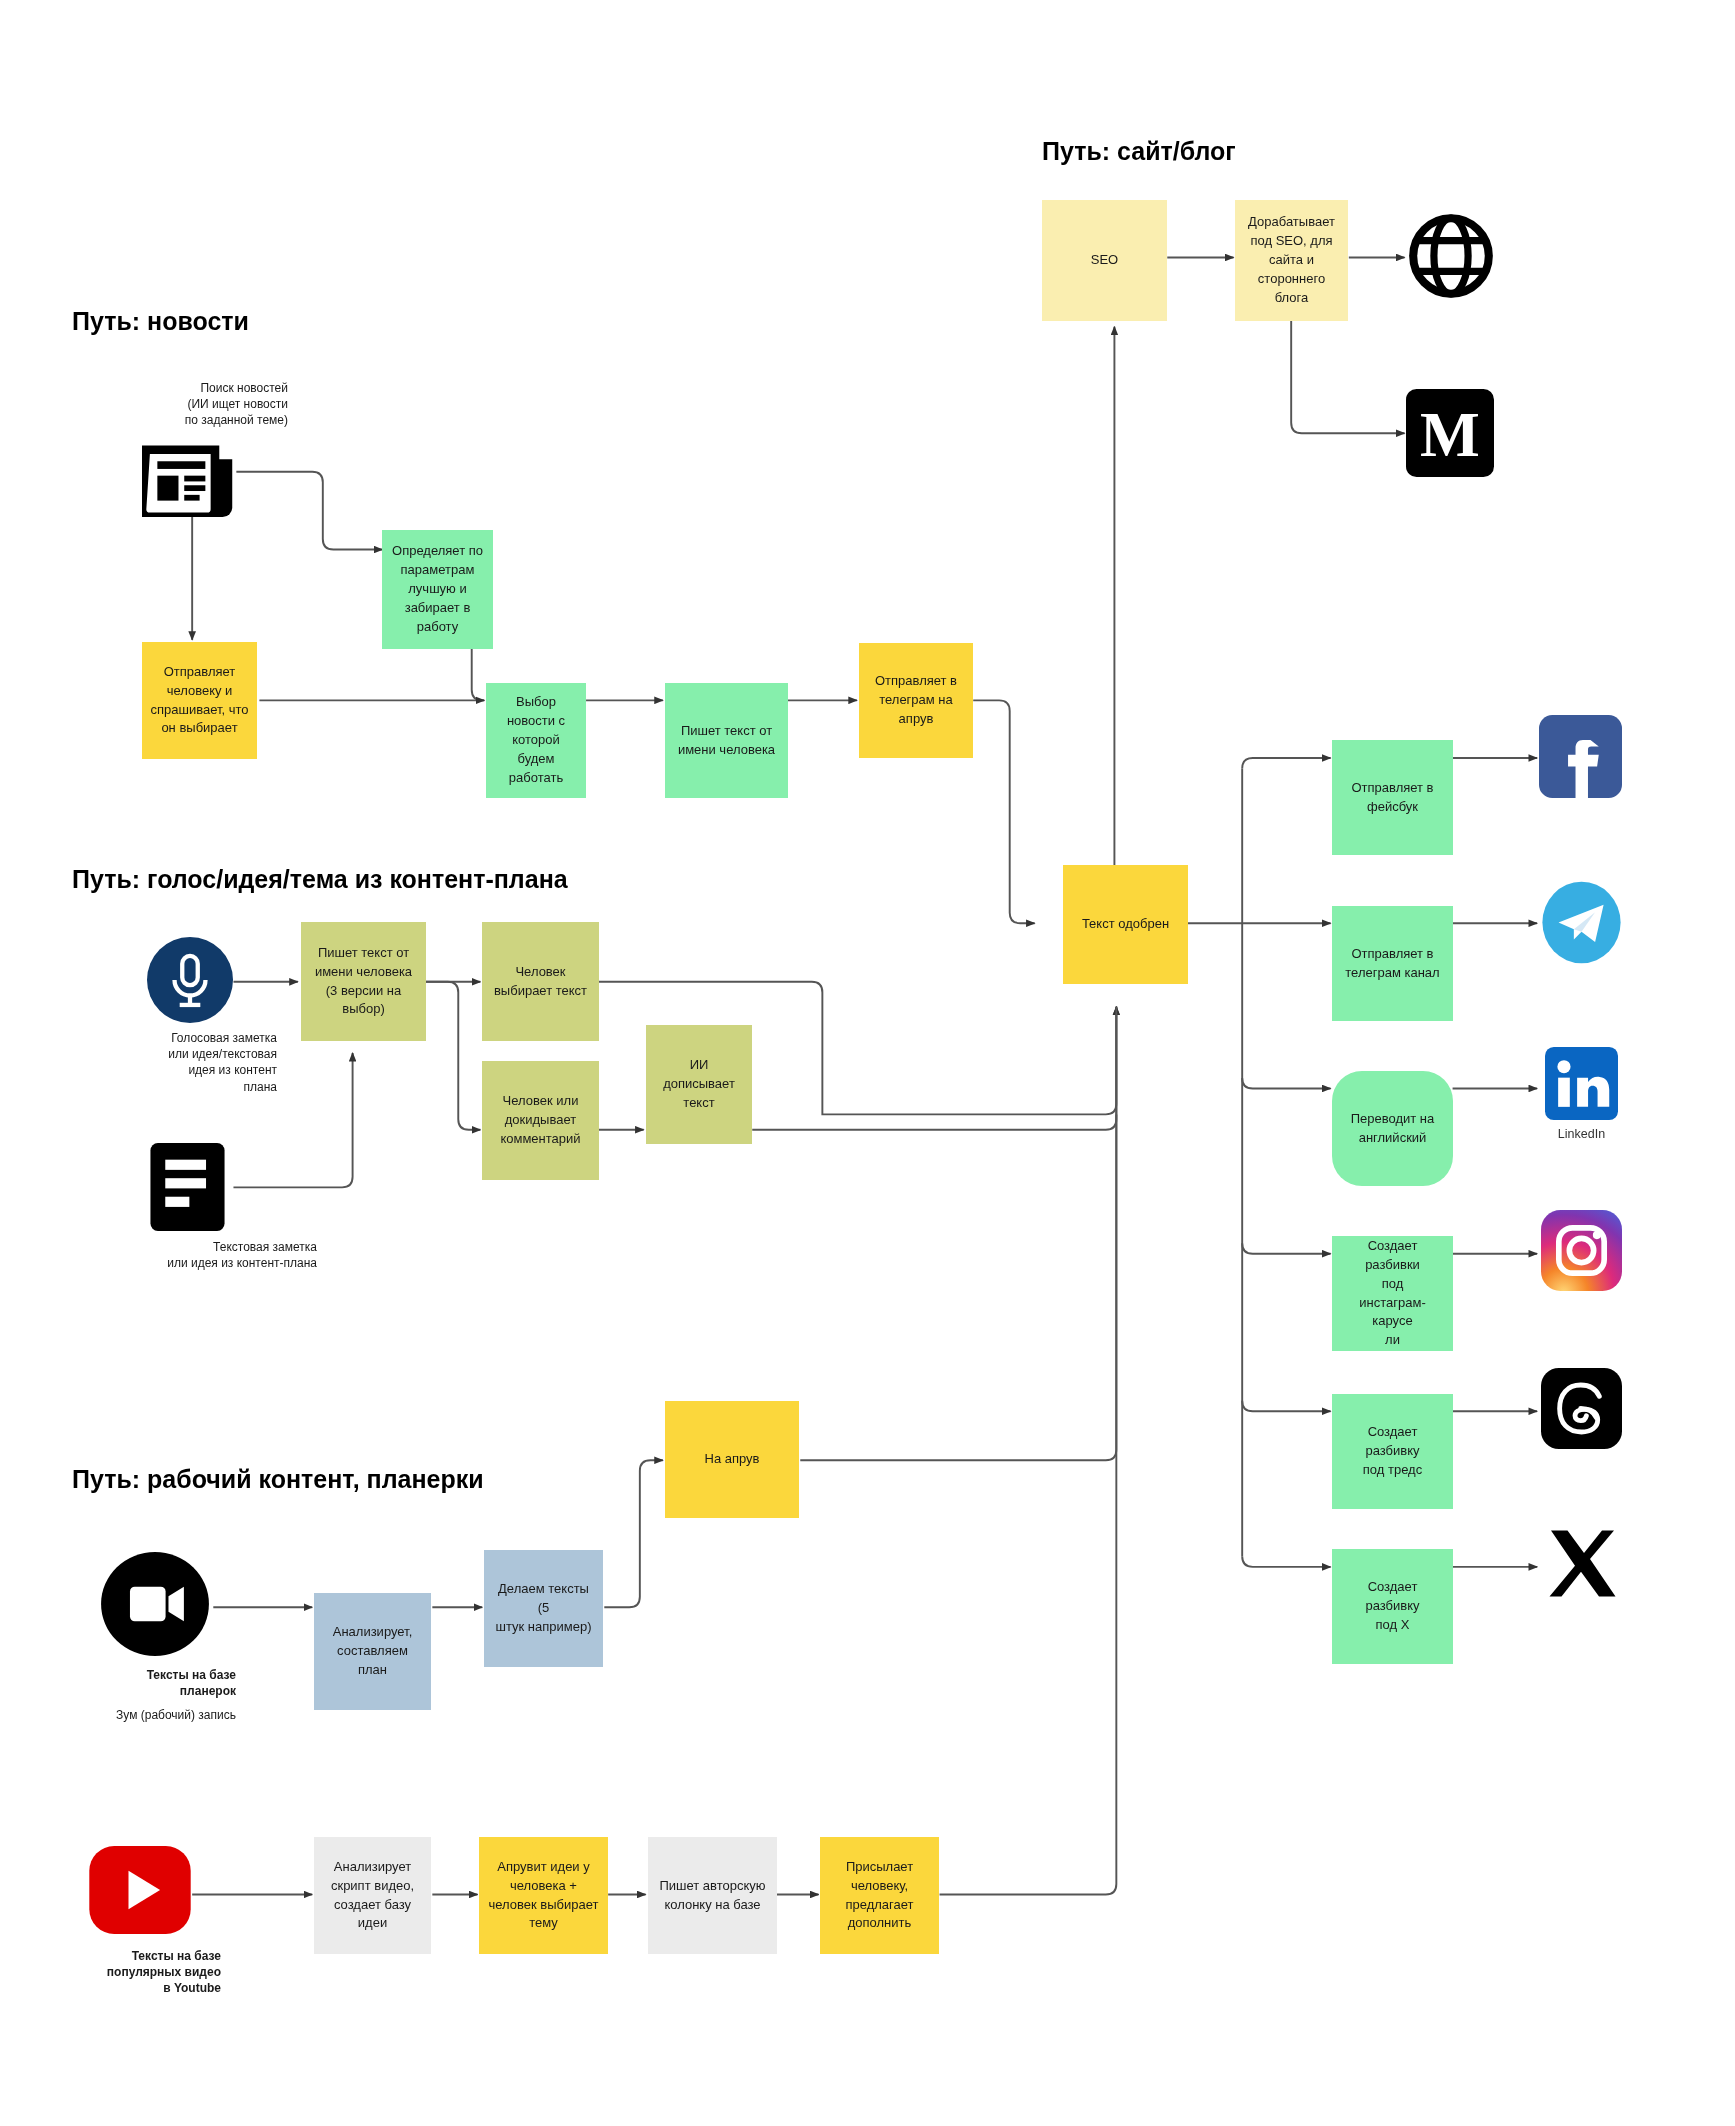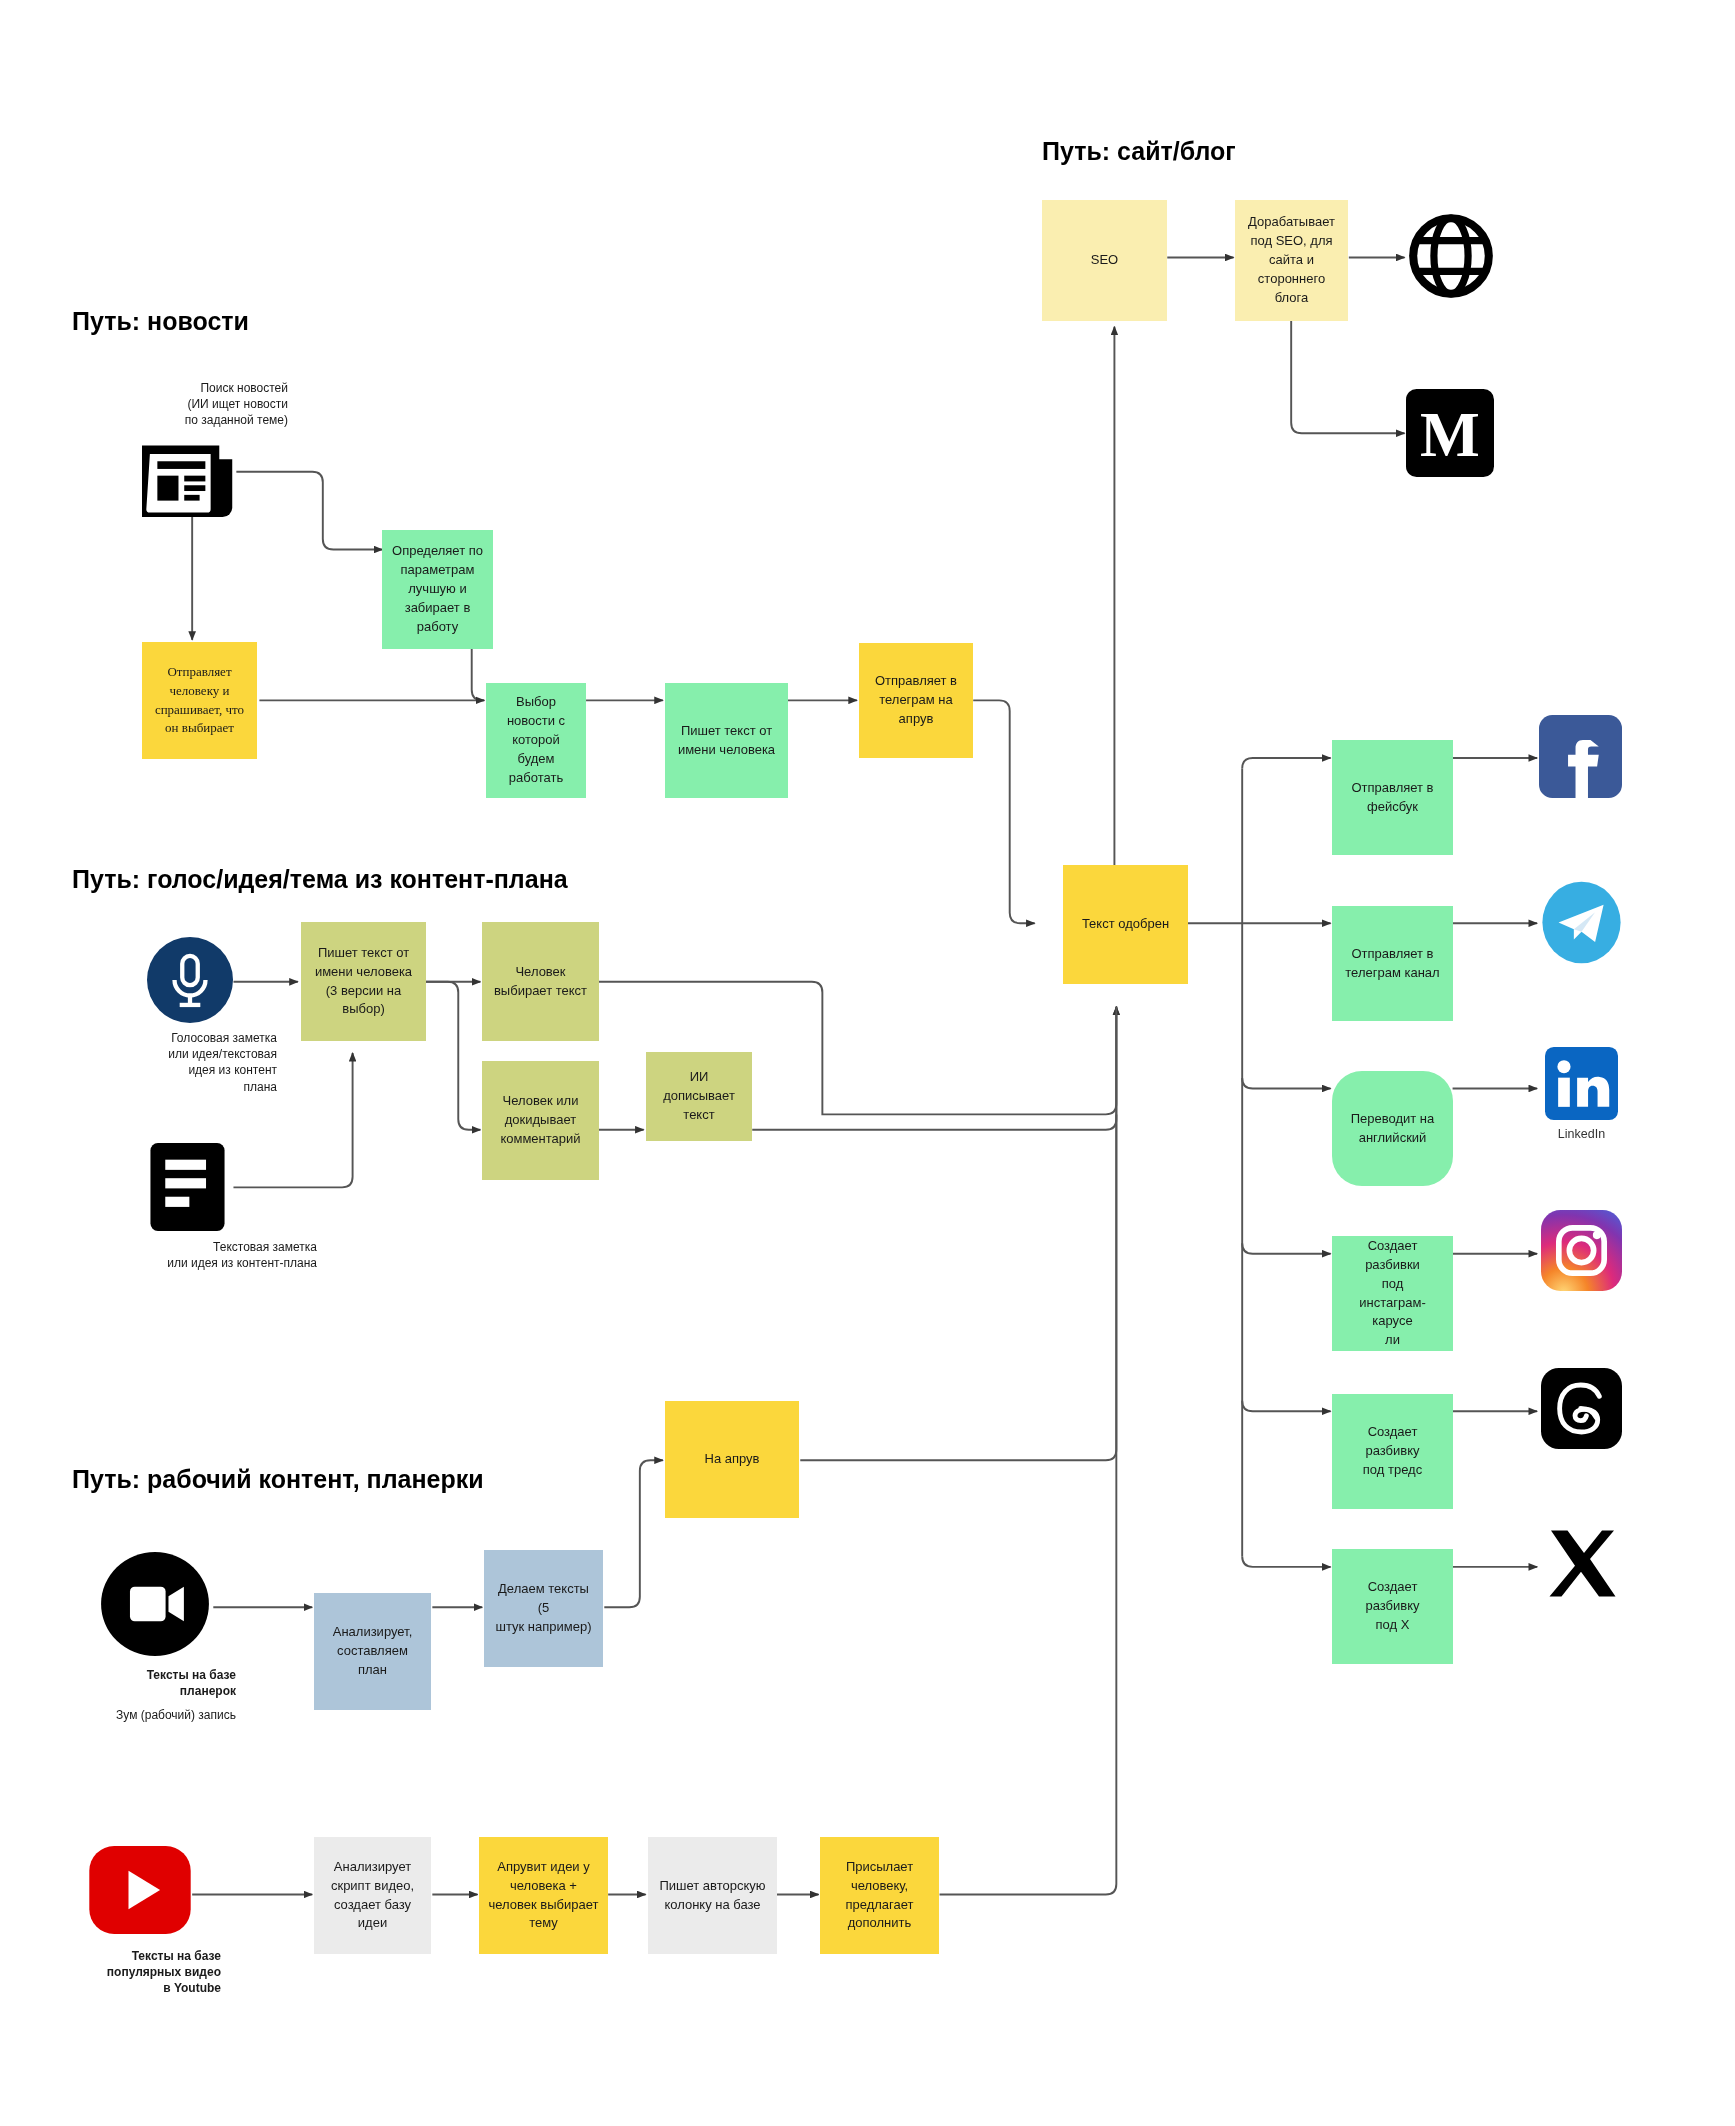--- a/index.html
+++ b/index.html
@@ -130,21 +130,21 @@
       <rect x="44" y="45" width="22" height="6" fill="#000"></rect>
       <rect x="44" y="55" width="16" height="6" fill="#000"></rect>
     </svg>
   </div>
 
   <div class="node n-gray" style="left: 382px; top: 490px; width: 111px; height: 119px; white-space: pre-line;">Определяет по
 параметрам
 лучшую и
 забирает в работу</div>
 
-  <div class="node n-yellow" style="left: 142px; top: 642px; width: 115px; height: 117px; white-space: pre-line; font-family: Liberation Serif, serif;">Отправляет
+  <div class="node n-yellow" style="left: 142px; top: 642px; width: 115px; height: 117px; white-space: pre-line;">Отправляет
 человеку и
 спрашивает, что
 он выбирает</div>
 
   <div class="node n-gray" style="left: 486px; top: 643px; width: 100px; height: 115px; white-space: pre-line;">Выбор новости с
 которой будем
 работать</div>
 
   <div class="node n-gray" style="left: 665px; top: 643px; width: 123px; height: 115px; white-space: pre-line;">Пишет текст от
 имени человека</div>
@@ -206,21 +206,21 @@
 (3 версии на
 выбор)</div>
 
   <div class="node n-olive" style="left: 482px; top: 922px; width: 117px; height: 119px; white-space: pre-line;">Человек
 выбирает текст</div>
 
   <div class="node n-olive" style="left: 482px; top: 1061px; width: 117px; height: 119px; white-space: pre-line;">Человек или
 докидывает
 комментарий</div>
 
-  <div class="node n-olive" style="left: 646px; top: 1052px; width: 106px; height: 89px; white-space: pre-line;">ИИ дописывает
+  <div class="node n-olive" style="left: 646px; top: 1025px; width: 106px; height: 119px; white-space: pre-line;">ИИ дописывает
 текст</div>
 
   <div class="node n-yellow" style="left:1042px;top:865px;width:125px;height:119px;margin-left:21px;">Текст одобрен</div>
 
   <div class="node n-gray" style="left: 1332px; top: 700px; width: 121px; height: 115px; white-space: pre-line;">Отправляет в
 фейсбук</div>
   <div class="icon-wrap" style="left:1539px;top:715px;">
     <svg width="83" height="83" viewBox="0 0 100 100">
       <rect x="0" y="0" width="100" height="100" rx="16" fill="#3b5998"></rect>
       <path d="M62,30 h-9 c-6,0 -9,4 -9,10 v8 h-9 v14 h9 v38 h15 v-38 h11 l2,-14 h-13 v-6 c0,-3 1,-4 4,-4 h9 z" fill="#fff"></path>

